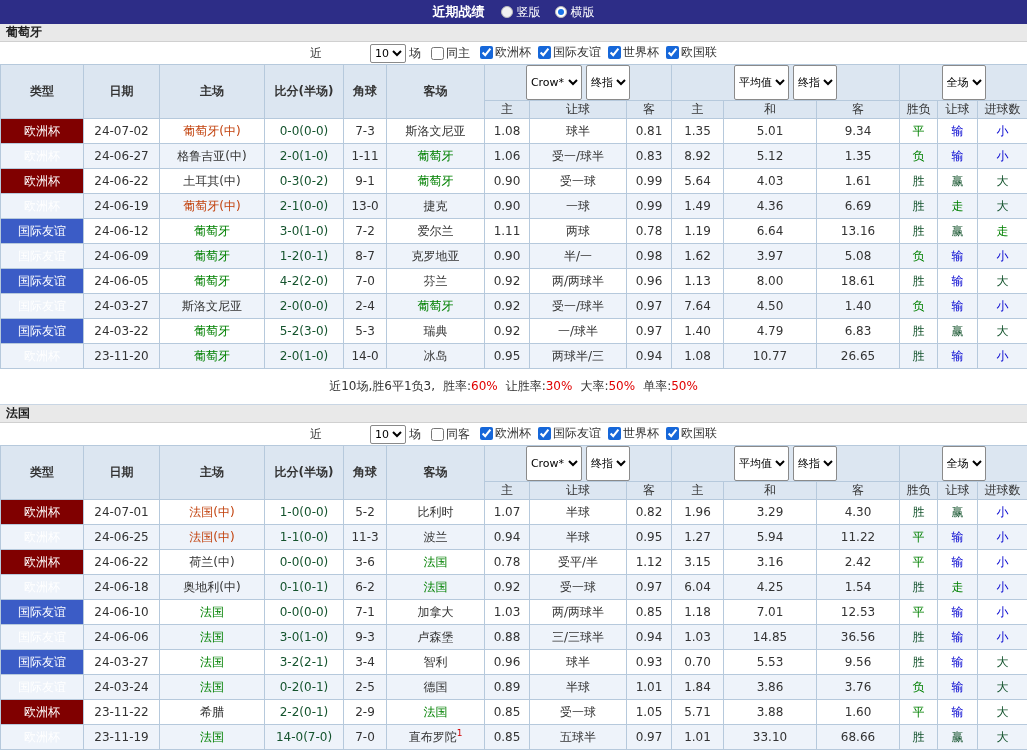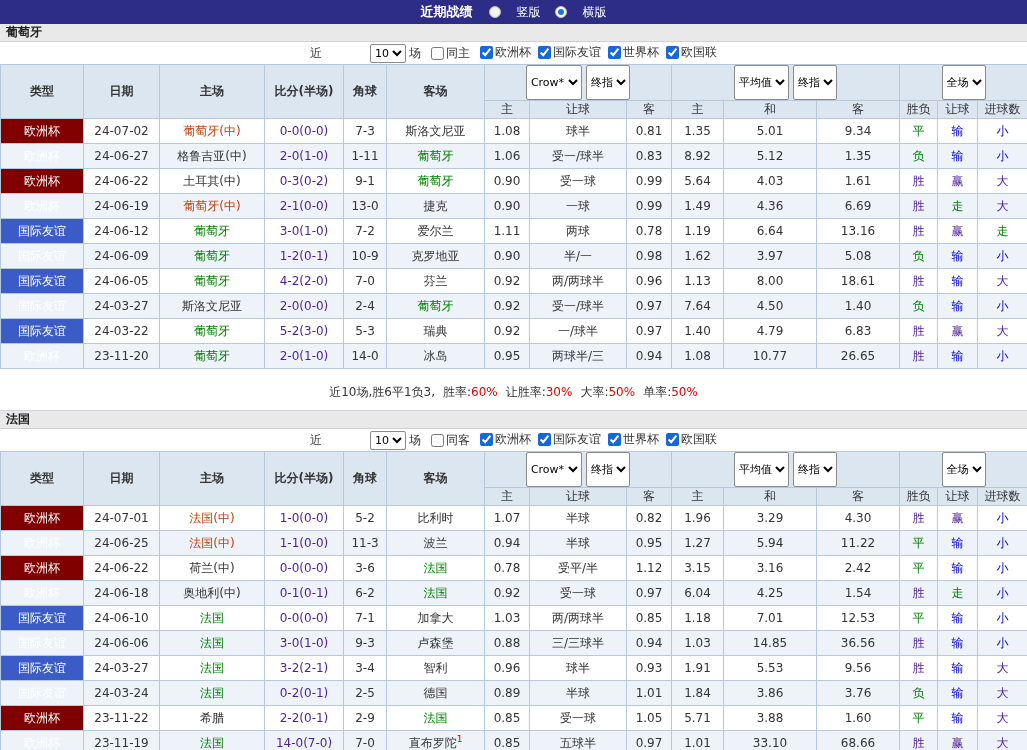--- a/index.html
+++ b/index.html
@@ -8,21 +8,21 @@
     height:750px; overflow:hidden; background:#fff; color:#333;
     font-family:"DejaVu Sans","Liberation Sans",sans-serif; font-size:12px;
   }
   
   .topbar {
     height:24px; background:#2d2d87; color:#fff;
     display:flex; align-items:center; justify-content:center; gap:16px;
   }
   .topbar .title { font-weight:bold; font-size:13px;text-align:center; }
   .radio-wrap { display:flex; align-items:center; gap:14px; }
-  .radio-opt { display:inline-flex; align-items:center; gap:16px; cursor:pointer; font-size:12px; }
+  .radio-opt { display:inline-flex; align-items:center; gap:4px; cursor:pointer; font-size:12px; }
   .radio-dot { width:12px; height:12px; border-radius:50%; background:#f2f2f2; border:1px solid #bbb; position:relative; display:inline-block; }
   .radio-dot.on { background:#fff; }
   .radio-dot.on::after { content:""; position:absolute; left:2px; top:2px; right:2px; bottom:2px; background:#1a73e8; border-radius:50%; }
   
   .section-label {
     height:18px; background:#e9e9e9; border-bottom:1px solid #d0d0d0;
     display:flex; align-items:center; padding-left:6px; font-weight:bold; color:#222;
   }
   .filter-row {
     height:22px; background:#fff; display:flex; align-items:center; justify-content:center; gap:3px;
@@ -34,30 +34,30 @@
   table { width:1027px; border-collapse:collapse; table-layout:fixed; }
   th, td { border:1px solid #b6c9dc; text-align:center; white-space:nowrap; overflow:hidden; font-size:12px; }
   thead th { background:#dce6f1; color:#333; }
   .th-main th { height:24px; font-weight:bold; }
   .th-sub th { height:15px; font-weight:normal; }
   thead select { height:35px; font-size:11px; font-family:inherit; border:1px solid #8a8a8a; border-radius:2px; background:#fff; font-weight:normal; }
   td { height:25px; background:#fff; }
   tr.even td { background:#eef3fa; }
   td.type-euro { background:#800000; color:#fff; }
   td.type-friendly { background:#3b5cc6; color:#fff; }
-  .c-red { color:#4c1d95; }
+  .c-red { color:#14532d; }
   .c-green { color:#008000; }
   .c-blue { color:#0000d0; }
   .c-orange { color:#c2410c; }
   .c-black { color:#333; }
   sup.mark { font-size:9px; color:#d20000; }
   
   .summary {
     height:36px; display:flex; align-items:center; justify-content:center;
-    background:#fff; border-bottom:1px solid #c9d6e4;margin-top:6px;
+    background:#fff; border-bottom:1px solid #c9d6e4;
   }
   .summary .stat { margin-left:8px; }
   .summary .val { color:#e00000; }
   .bottom-strip { height:10px; background:#e8e8e8; border-top:1px solid #c0c0c0; }
 </style>
 </head>
 <body>
 
 <div class="topbar">
   <span class="title">近期战绩</span>
@@ -231,21 +231,21 @@
           <td>13.16</td>
           <td class="c-red">胜</td>
           <td class="c-red">赢</td>
           <td class="c-green">走</td>
         </tr>
         <tr class="even">
           <td class="type-friendly">国际友谊</td>
           <td>24-06-09</td>
           <td class="c-green">葡萄牙</td>
           <td class="c-red">1-2(0-1)</td>
-          <td>10-9</td>
+          <td>8-7</td>
           <td class="c-black">克罗地亚</td>
           <td>0.90</td>
           <td>半/一</td>
           <td>0.98</td>
           <td>1.62</td>
           <td>3.97</td>
           <td>5.08</td>
           <td class="c-green">负</td>
           <td class="c-blue">输</td>
           <td class="c-blue">小</td>
@@ -509,21 +509,21 @@
         <tr class="odd">
           <td class="type-friendly">国际友谊</td>
           <td>24-03-27</td>
           <td class="c-green">法国</td>
           <td class="c-red">3-2(2-1)</td>
           <td>3-4</td>
           <td class="c-black">智利</td>
           <td>0.96</td>
           <td>球半</td>
           <td>0.93</td>
-          <td>1.91</td>
+          <td>0.70</td>
           <td>5.53</td>
           <td>9.56</td>
           <td class="c-red">胜</td>
           <td class="c-blue">输</td>
           <td class="c-red">大</td>
         </tr>
         <tr class="even">
           <td class="type-friendly">国际友谊</td>
           <td>24-03-24</td>
           <td class="c-green">法国</td>

